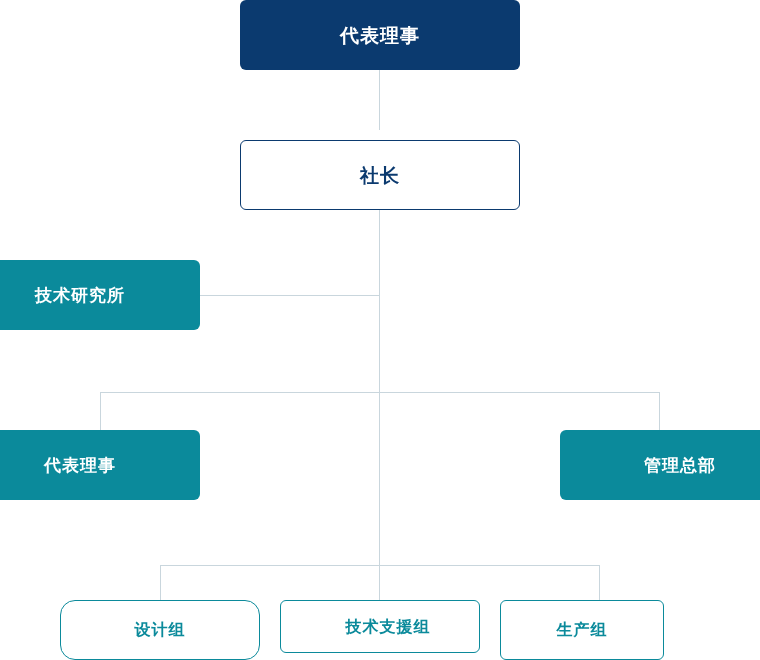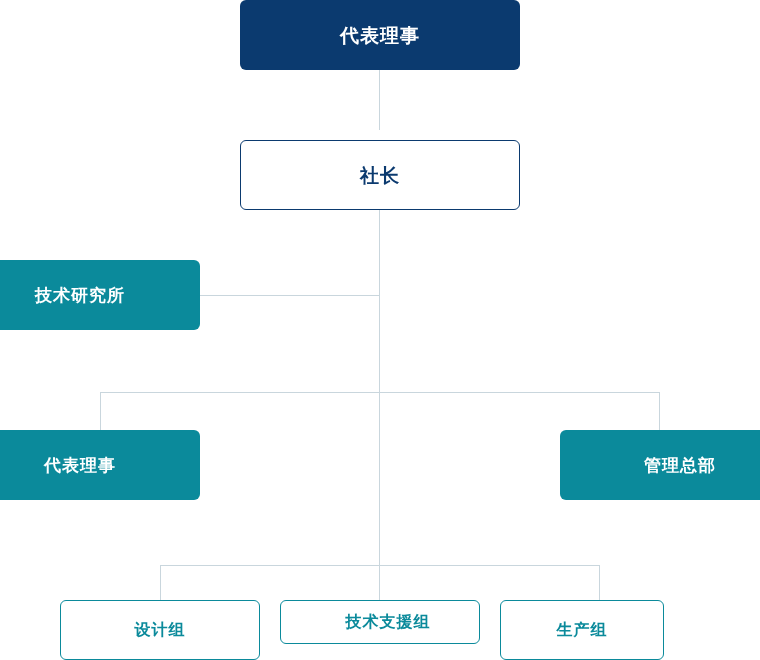--- a/index.html
+++ b/index.html
@@ -99,25 +99,25 @@
 
   <div class="node node-teal" style="left:-40px; top:430px; width:240px; height:70px;">
     <span>代表理事</span>
   </div>
 
 
   <div class="node node-teal" style="left:560px; top:430px; width:240px; height:70px;">
     <span>管理总部</span>
   </div>
 
-  <div class="node node-leaf" style="left:60px; top:600px; width:200px; height:60px;">
+  <div class="node node-leaf" style="left:60px; top:600px; width:200px; height:60px;border-radius:15px;">
     <span>设计组</span>
   </div>
 
-  <div class="node node-leaf" style="left:280px; top:600px; width:200px; height:44px;padding-left:16px;">
+  <div class="node node-leaf" style="left:280px; top:600px; width:200px; height:53px;padding-left:16px;">
     <span>技术支援组</span>
   </div>
 
   <div class="node node-leaf" style="left:500px; top:600px; width:164px; height:60px;text-align:center;">
     <span>生产组</span>
   </div>
 
 </div>
 
 </body></html>

